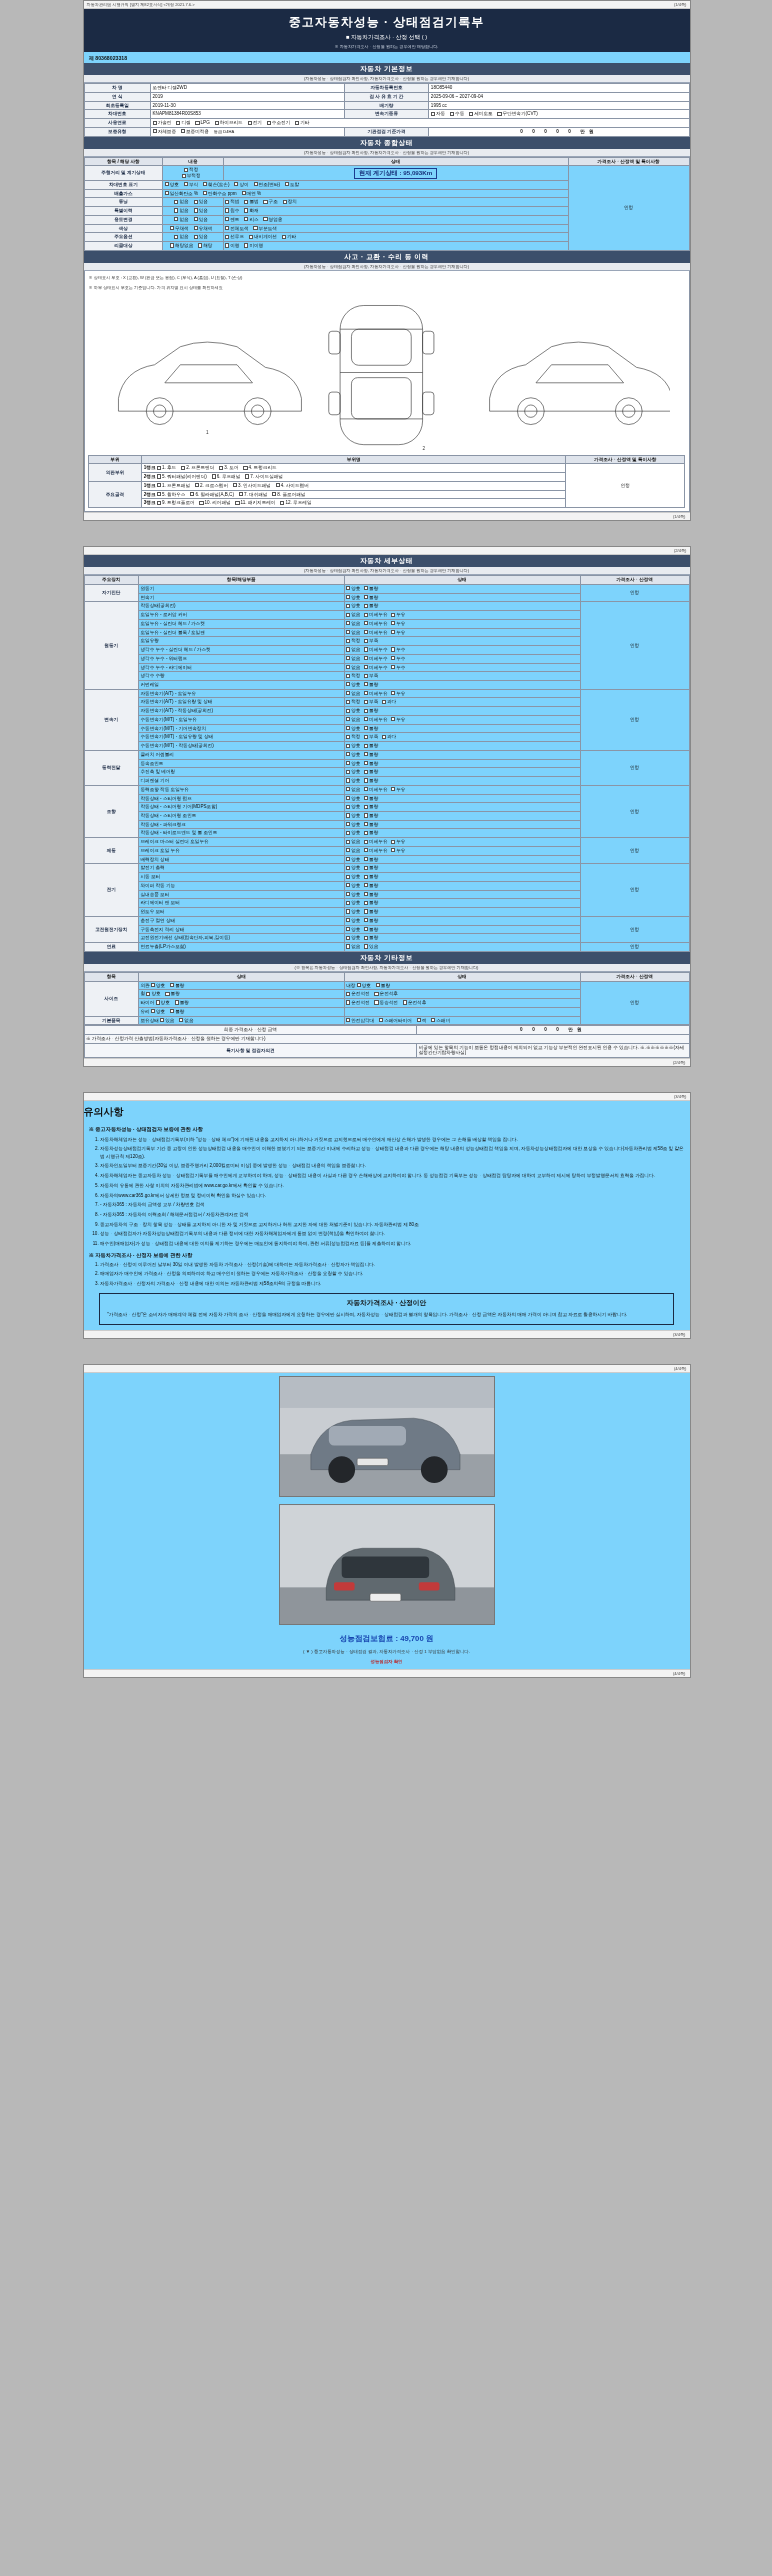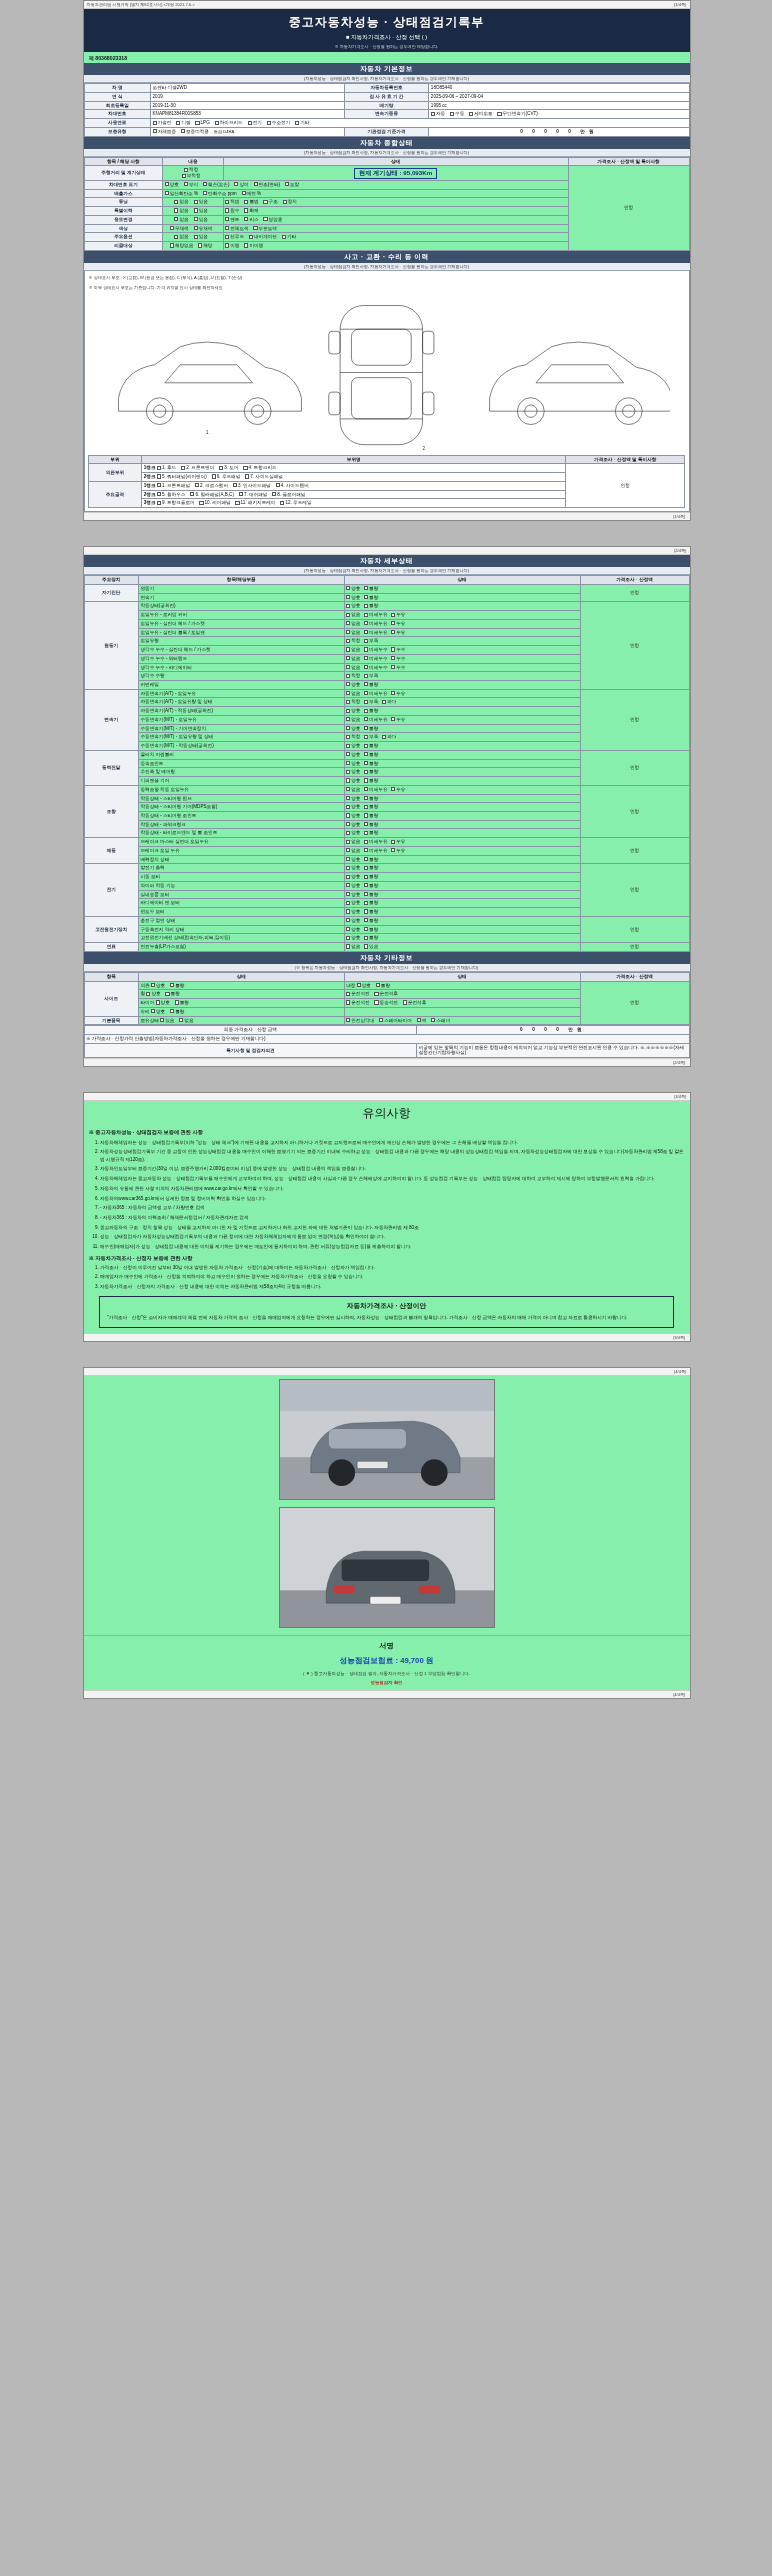--- a/index.html
+++ b/index.html
@@ -7,21 +7,21 @@
   body {
     width:773px;
     background:#b8b8b8;
     font-family:"Liberation Sans", sans-serif;
     font-size:5.7px;
     color:#111;
   }
   .page {
     width:608px;
     margin:0 auto 25px auto;
-    background:#86efac;
+    background:#7dd3fc;
     border:0.5px solid #888;
     padding:0;
     position:relative;
   }
   .page-top-strip {
     font-size:4.1px;
     color:#444;
     display:flex;
     justify-content:space-between;
     padding:1px 3.1px;
@@ -77,21 +77,21 @@
   .cb { display:inline-block; width:4.1px; height:4.1px; border:0.5px solid #555; margin-right:1px; vertical-align:-0.5px; background:#fff;}
   .cb.on { background:#1b2a44; box-shadow: inset 0 0 0 1px #fff; }
   .chk { display:inline-block; margin-right:3.6px; white-space:nowrap;}
   .km-box { border:1px solid #1b3b8f; display:inline-block; padding:0.5px 4.1px; font-weight:bold; color:#16307a; font-size:6.2px;}
   .diagram-area { border:0.5px solid #8a95a6; border-top:none; padding:3.1px; background:#fff;}
   .diagram-legend { font-size:4.1px; color:#333; line-height:1.5; padding:1px 1px 2.6px 1px;}
   .car-canvas { display:flex; justify-content:center; align-items:center; gap:4.1px; padding:2.1px 0 4.1px 0;}
   .cert-box { border:1px solid #1b2a44; margin:5.2px 15.5px; padding:5.2px 7.2px; }
   .cert-title { text-align:center; font-weight:bold; font-size:6.7px; margin-bottom:3.1px;}
   .cert-body { font-size:4.6px; line-height:1.6;}
-  .notice-title { text-align:center; font-weight:normal; font-size:12px; padding:4.1px 0 3.1px 0;}
+  .notice-title { text-align:left; font-weight:bold; font-size:10px; padding:4.1px 0 3.1px 0;}
   ol.notice { font-size:4.6px; line-height:1.65; padding-left:11.3px; margin:2.1px 5.2px;}
   ol.notice li { margin-bottom:2.1px;}
   .sub-h { font-weight:bold; font-size:5.2px; margin:4.1px 5.2px 1.5px 5.2px;}
   .photo-title { text-align:center; font-weight:bold; font-size:7.7px; padding:5.2px 0; }
   .photos { display:flex; flex-direction:column; align-items:center; gap:7.2px; padding:3.1px 0 7.2px 0;}
   .photo { width:216px; height:121px; border:0.5px solid #777; position:relative; overflow:hidden;}
   .sign-title { text-align:center; font-weight:bold; font-size:7.2px; padding:5.2px 0 2.1px 0; border-top:0.5px solid #aaa;}
   .fee { text-align:center; font-size:7.7px; font-weight:bold; color:#1746b0; padding:2.1px 0 5.2px 0;}
   .footer-note { text-align:center; font-size:4.4px; color:#333; line-height:1.5; padding-bottom:3.1px;}
   .footer-red { color:#b22; font-weight:bold;}
@@ -754,19 +754,18 @@
         <g>
           <path d="M90 160 q10 -70 70 -76 l110 0 q62 8 70 76 l0 25 -250 0 z" fill="#60696f" stroke="#41484e"></path>
           <rect x="120" y="100" width="170" height="42" rx="8" fill="#2f363c"></rect>
           <rect x="105" y="150" width="40" height="16" rx="4" fill="#c23a3a"></rect>
           <rect x="270" y="150" width="40" height="16" rx="4" fill="#c23a3a"></rect>
           <rect x="175" y="172" width="60" height="15" rx="3" fill="#eee" stroke="#555"></rect>
         </g>
       </svg>
     </div>
   </div>
-  <div class="sign-title">서명</div>
   <div class="fee">성능점검보험료 : 49,700 원</div>
   <div class="footer-note">( ▼ ) 중고자동차성능ㆍ상태점검 결과, 자동차가격조사ㆍ산정 1 부담없음 확인합니다.</div>
   <div class="footer-note footer-red">성능점검자 확인</div>
   <div class="page-bottom-strip">(4/4쪽)</div>
 </div>
 
 
 </body></html>

